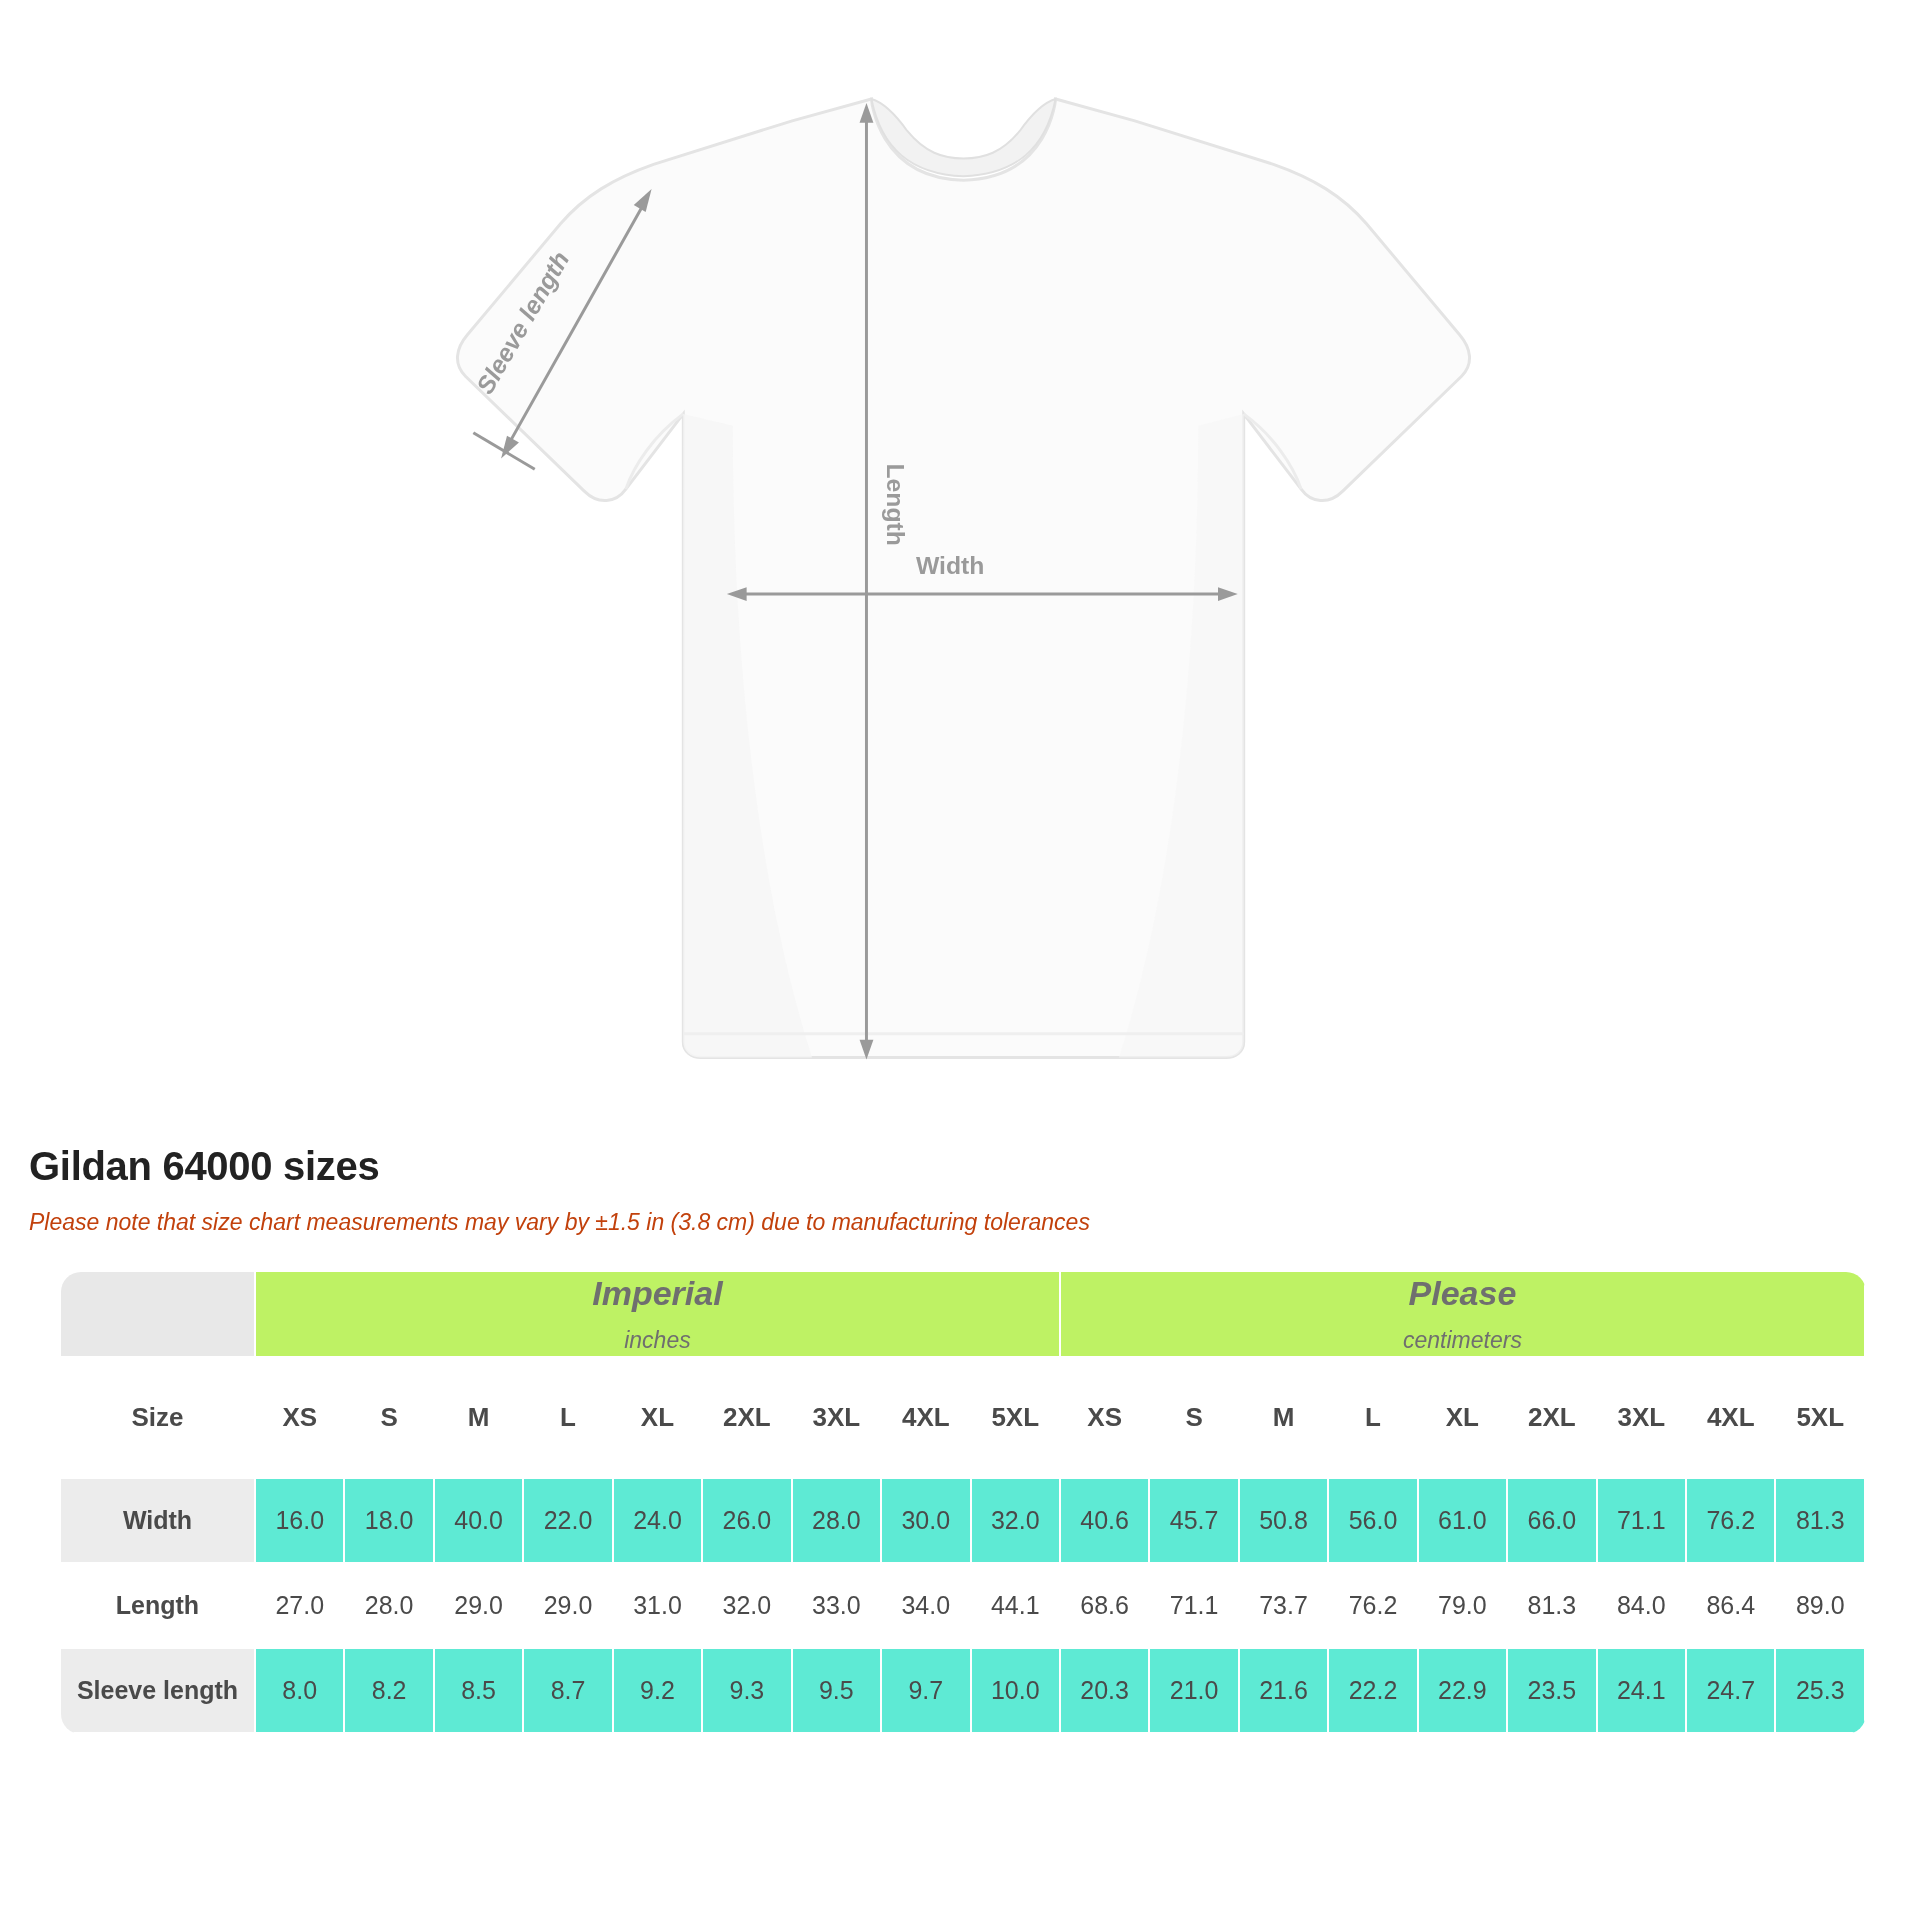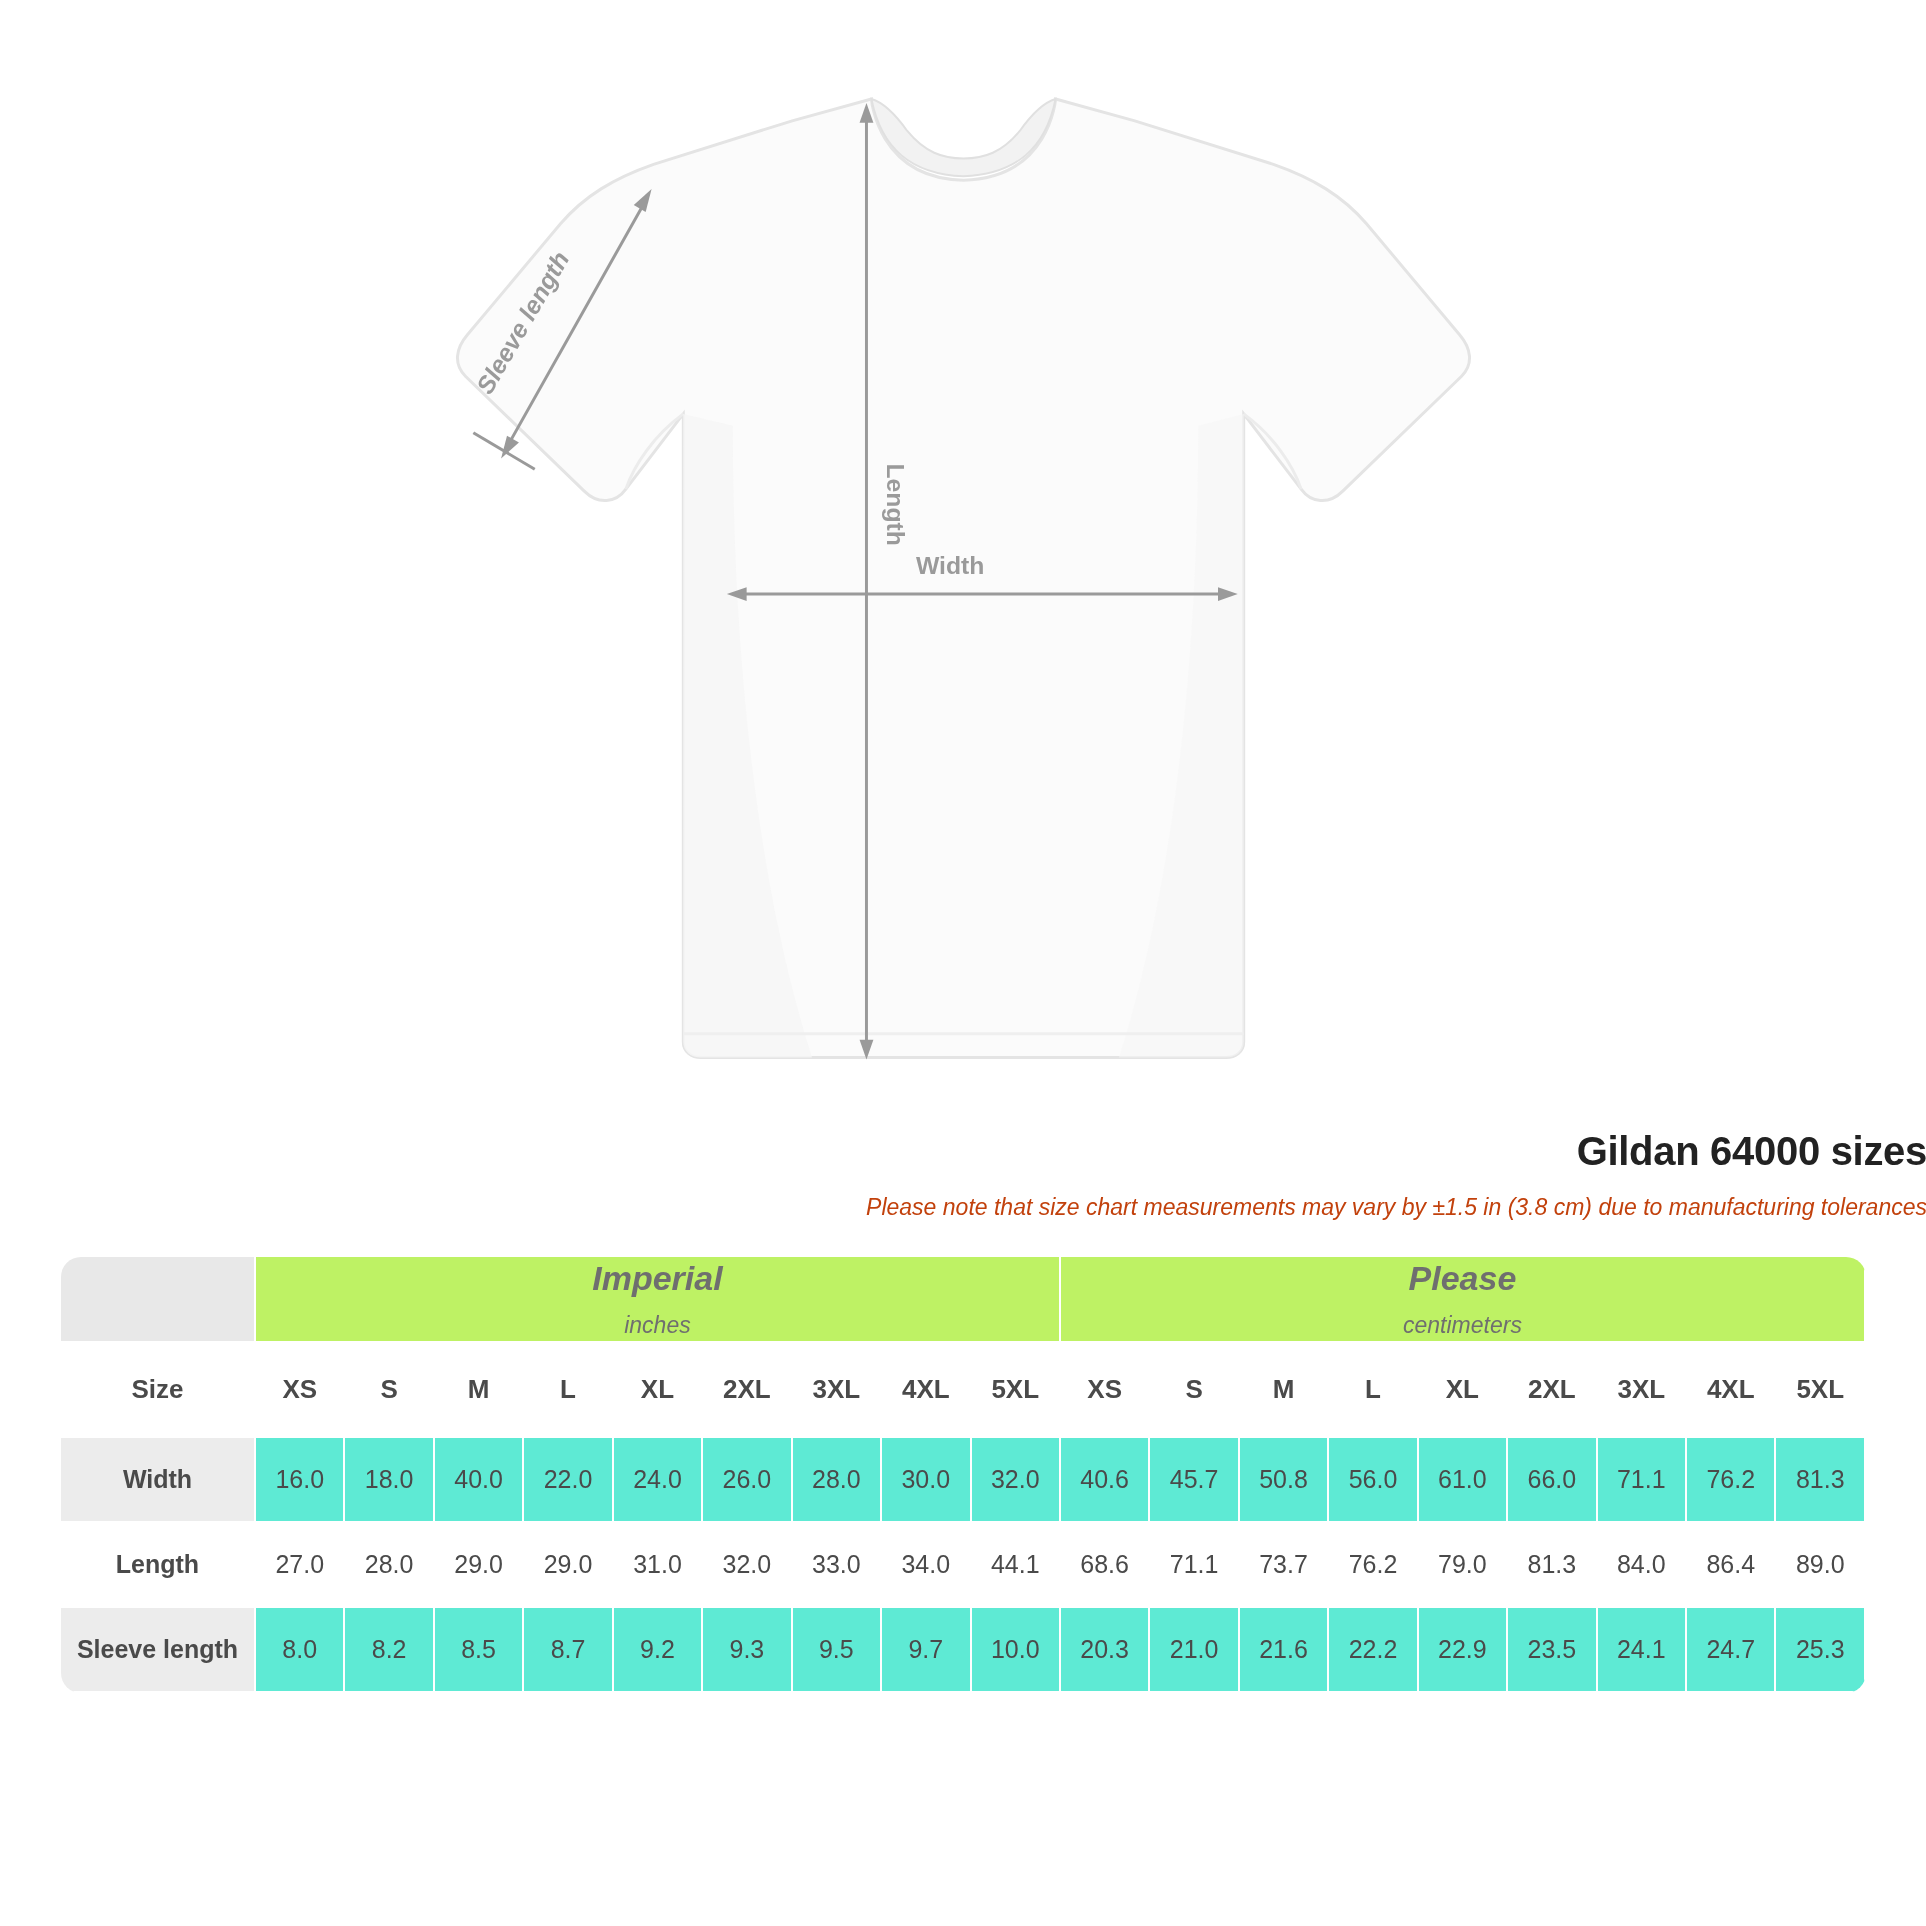--- a/index.html
+++ b/index.html
@@ -29,22 +29,23 @@
     height: 1109px;
   }
   .shirt-svg {
     position: absolute;
     left: 0;
     top: 0;
   }
 
   
   .title-block {
-    text-align: right;
-    margin-top: 20px;
+    text-align: left;
+    margin-top: 35px;
+    padding-left: 29px;
   }
   .chart-title {
     font-size: 40px;
     font-weight: bold;
     color: #222222;
     letter-spacing: -0.3px;
   }
   .chart-note {
     font-size: 23px;
     font-style: italic;
@@ -88,21 +89,21 @@
     font-size: 23px;
     font-style: italic;
     color: #6f6f6f;
     margin-top: 14px;
   }
   tr.head-row td {
     background: #ffffff;
     font-weight: bold;
     color: #4a4a4a;
     font-size: 26px;
-    height: 95px;
+    height: 121px;
   }
   tr.head-row td.rowlabel { background: #ffffff; }
   td.rowlabel {
     font-weight: bold;
     color: #4a4a4a;
     font-size: 26px;
     background: #ffffff;
   }
   tr.band-gray td { background: #5eead4; }
   tr.band-white td { background: #ffffff; }

